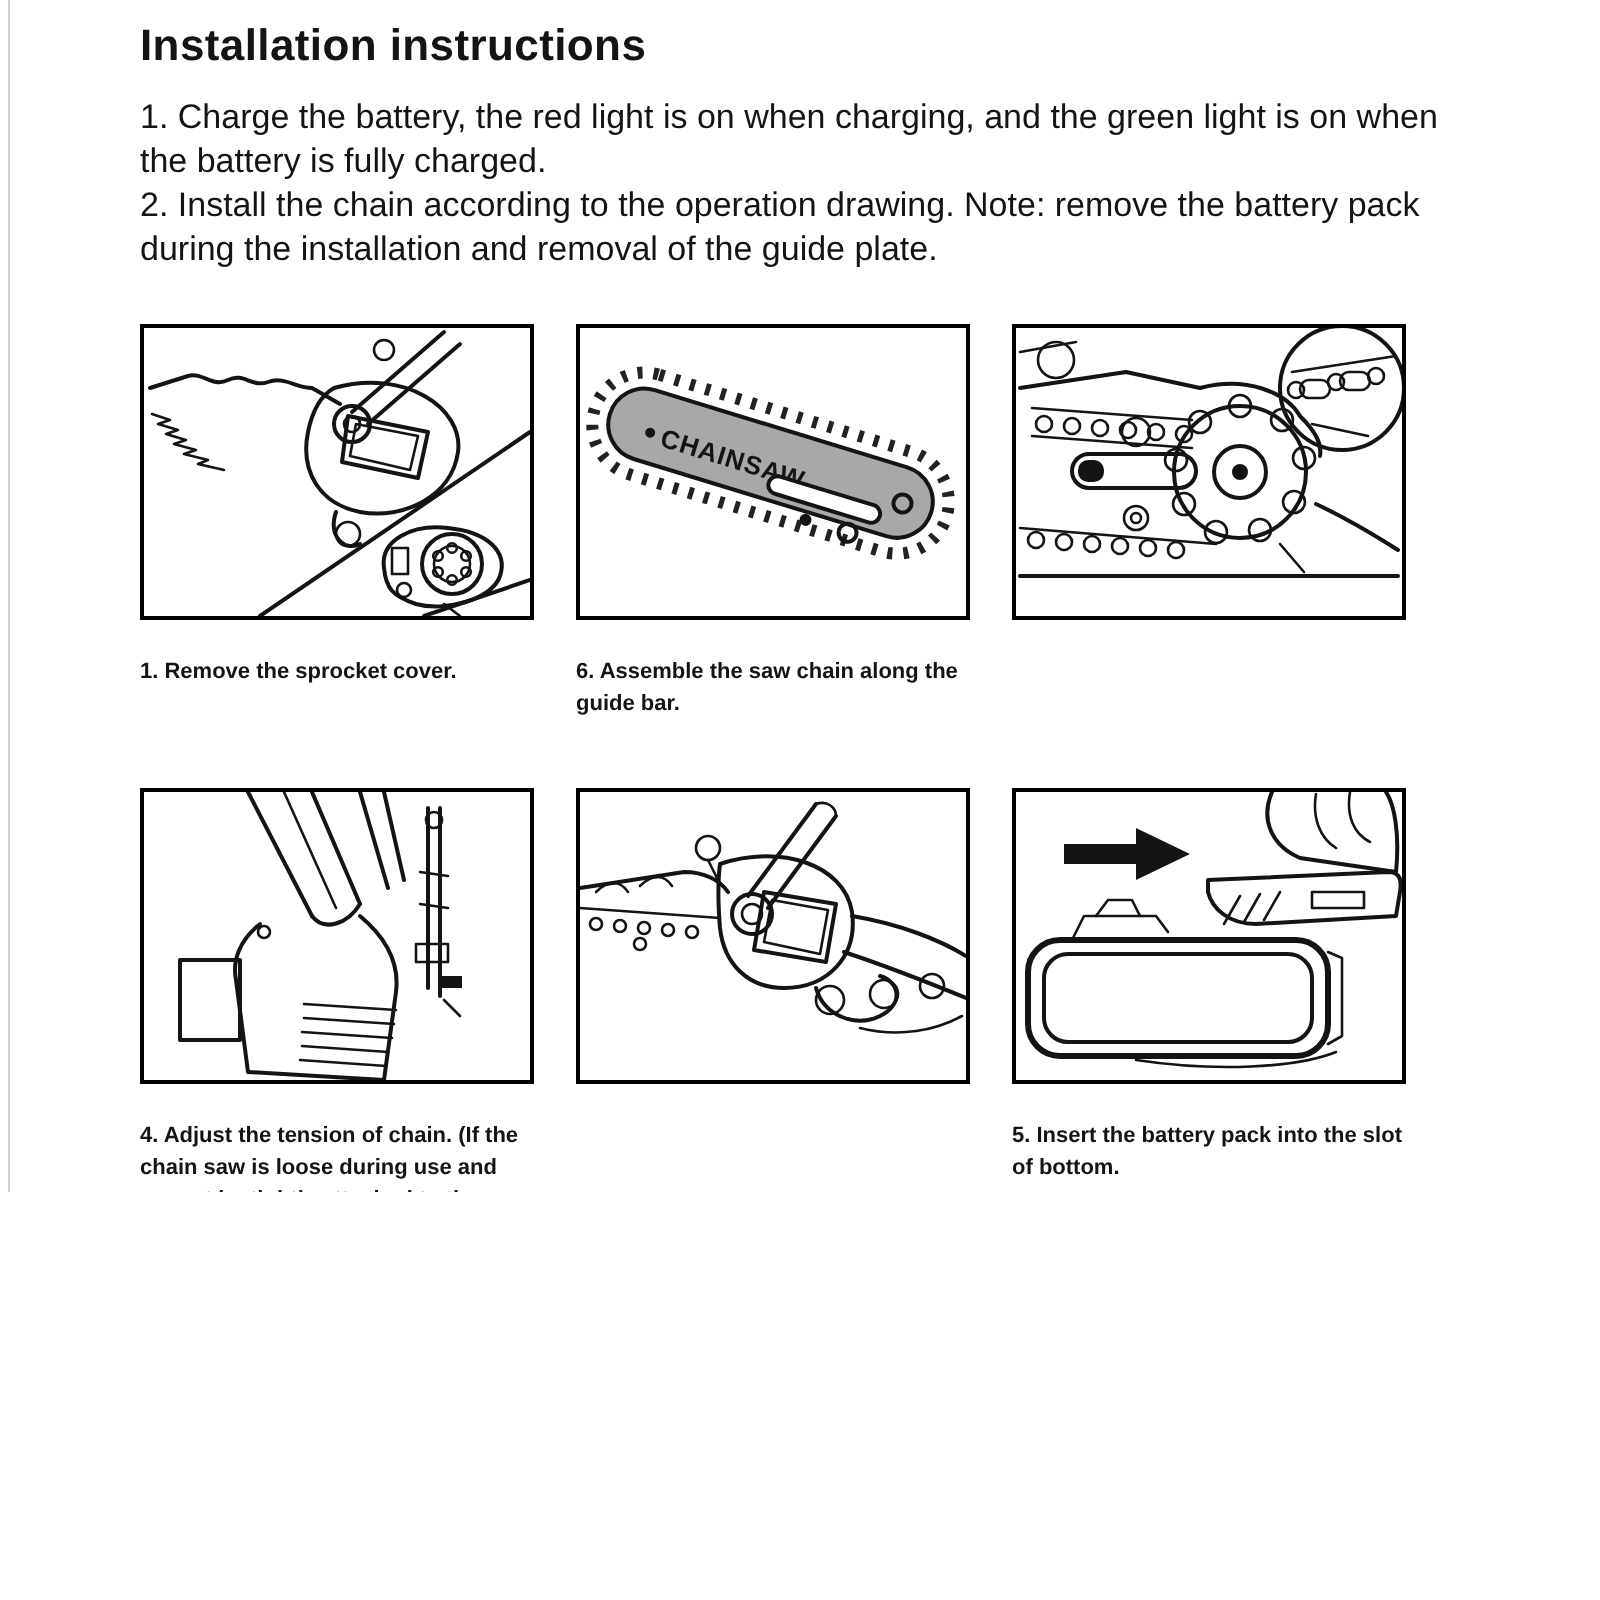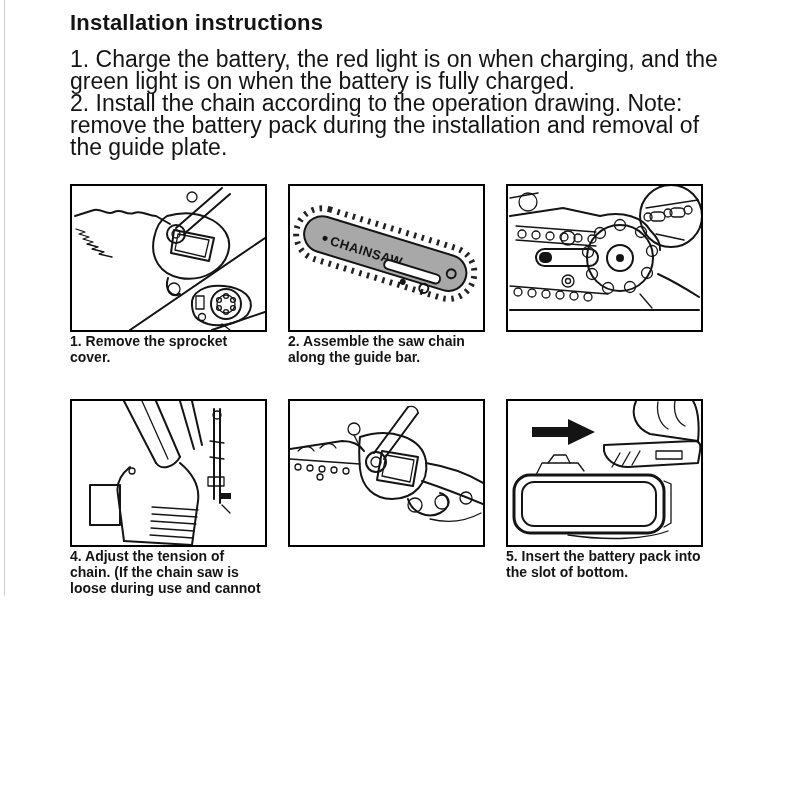--- a/index.html
+++ b/index.html
@@ -13,33 +13,33 @@
   }
   .scan-line{
     position:absolute;left:4px;top:0;bottom:0;width:1px;
     background:#cfcfcf;
   }
   .content{padding:6px 60px 0 70px;}
   .title{
     font-size:22px;font-weight:700;letter-spacing:.2px;
     margin:4px 0 12px 0;
   }
-  .intro{font-size:23px;line-height:22px;font-weight:400;max-width:662px;}
+  .intro{font-size:17px;line-height:22px;font-weight:400;max-width:662px;}
   .intro-item{margin:0;}
   .grid{margin-top:26px;margin-left:0;}
   .row{display:flex;column-gap:21px;}
   .row-1{margin-bottom:34px;}
   .cell{width:197px;flex:0 0 197px;}
   .figure{
     width:197px;height:148px;border:2px solid #000;
     box-sizing:border-box;background:#fff;overflow:hidden;
   }
   .figure svg{display:block;width:100%;height:100%;}
   .caption{
-    margin-top:1px;font-size:14px;line-height:16px;font-weight:700;
+    margin-top:18px;font-size:11px;line-height:16px;font-weight:700;
   }
   .ln{fill:none;stroke:#141414;stroke-width:2;stroke-linecap:round;stroke-linejoin:round;}
   .thin{stroke-width:1.3;}
   .fillb{fill:#141414;stroke:none;}
   .barlabel{font-family:"Liberation Sans",sans-serif;font-size:13px;font-weight:700;fill:#141414;letter-spacing:.5px;}
 </style>
 </head>
 <body>
 
 <div class="page">
@@ -99,21 +99,21 @@
                 <rect x="10" y="50" width="168" height="36" rx="18" fill="#a8a8a8" stroke="#141414" stroke-width="2"></rect>
                 <circle cx="32" cy="71" r="2.5" class="fillb"></circle>
                 <text x="38" y="76" class="barlabel">CHAINSAW</text>
                 <rect x="96" y="73" width="58" height="9" rx="4.5" fill="#ffffff" stroke="#141414" stroke-width="2"></rect>
                 <circle class="ln" cx="163" cy="68" r="4.5" fill="#ffffff"></circle>
                 <circle class="ln" cx="141" cy="90" r="4.5" fill="#ffffff"></circle>
                 <circle cx="119" cy="90" r="3" class="fillb"></circle>
               </g>
             </svg>
           </div>
-          <div class="caption">2. Assemble the saw chain along the guide bar.</div>
+          <div class="caption">6. Assemble the saw chain along the guide bar.</div>
         </div>
 
         <div class="cell">
           <div class="figure">
             <svg viewBox="0 0 193 144">
               <circle class="ln" cx="163" cy="30" r="31"></circle>
               <path class="ln thin" d="M138,22 L190,14"></path>
               <rect class="ln thin" x="142" y="26" width="15" height="9" rx="4.5"></rect>
               <rect class="ln thin" x="162" y="22" width="15" height="9" rx="4.5"></rect>
               <circle class="ln thin" cx="140" cy="31" r="4"></circle>

